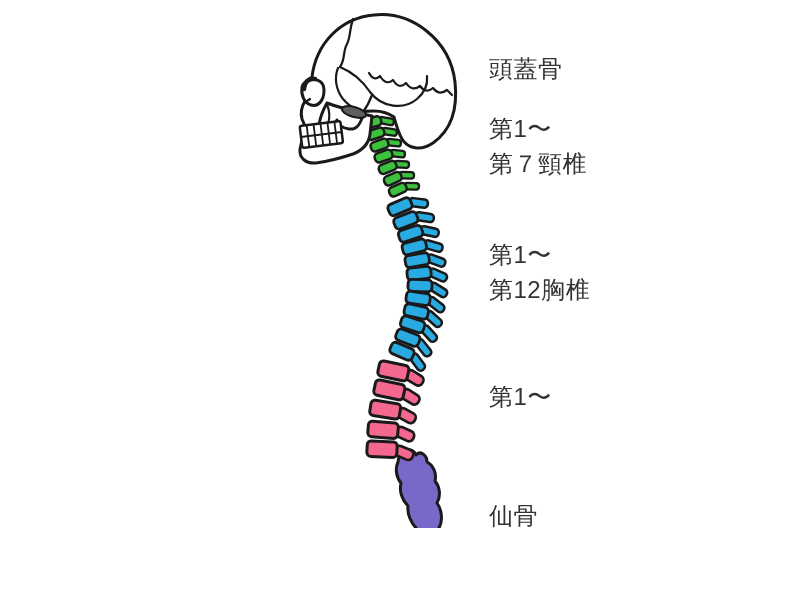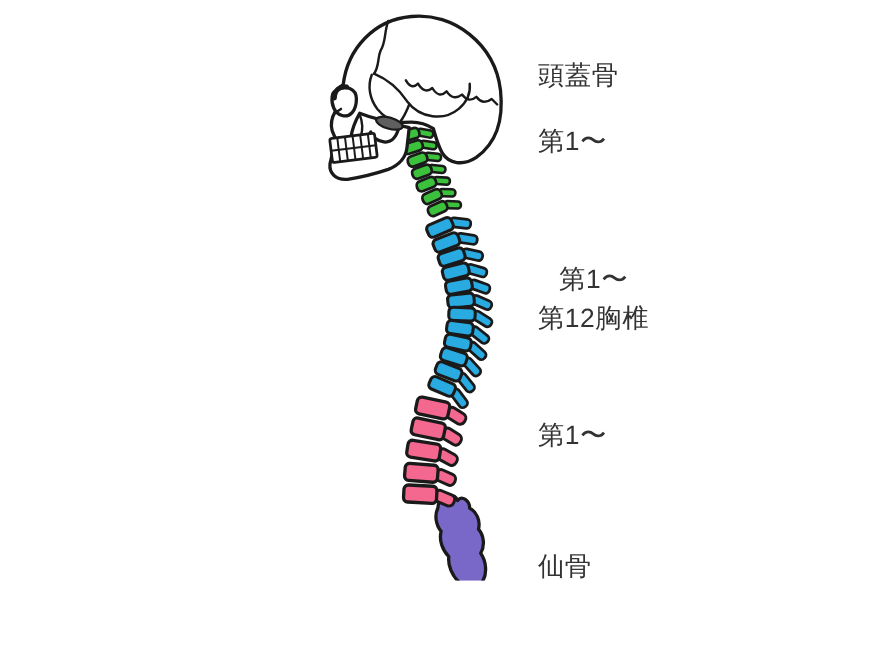--- a/index.html
+++ b/index.html
@@ -1,20 +1,19 @@
 <!DOCTYPE html>
 <html style="--c-background: #ffffff; --c-bone: #ffffff; --c-outline: #1a1a1a; --c-text: #333333; --c-cervical: #3cc13c; --c-thoracic: #29abe2; --c-lumbar: #f4678f; --c-sacrum: #7a68c8; --c-ear_shadow: #5f5f5f;"><head>
 <meta charset="utf-8">
 <style>
   html,body{margin:0;padding:0;background:#fff;}
   .canvas{
     position:relative;width:800px;height:528px;overflow:hidden;
     background:var(--c-background,#ffffff);
     font-family:"Liberation Sans",sans-serif;
-    text-align:center;
   }
   .canvas svg{position:absolute;left:0;top:0;}
   .bone{
     fill:var(--c-bone,#ffffff);
     stroke:var(--c-outline,#1a1a1a);
     stroke-width:3;stroke-linejoin:round;stroke-linecap:round;
   }
   .suture{
     fill:none;stroke:var(--c-outline,#1a1a1a);
     stroke-width:2.2;stroke-linejoin:round;stroke-linecap:round;
@@ -214,20 +213,21 @@
     </g>
 
     <ellipse id="ear-shadow" cx="354" cy="112" rx="12.5" ry="5" transform="rotate(16 354 112)" stroke-width="2" fill="#5f5f5f" stroke="#1a1a1a"></ellipse>
   </svg>
 
   <div class="label" style="top:51px">
     <div>頭蓋骨</div>
   </div>
   <div class="label" style="top:111px">
     <div>第1〜</div>
+    <div>第７頸椎</div>
   </div>
   <div class="label" style="top:237px">
     <div>第1〜</div>
     <div>第12胸椎</div>
   </div>
   <div class="label" style="top:379px">
     <div>第1〜</div>
   </div>
   <div class="label" style="top:498px">
     <div>仙骨</div>

